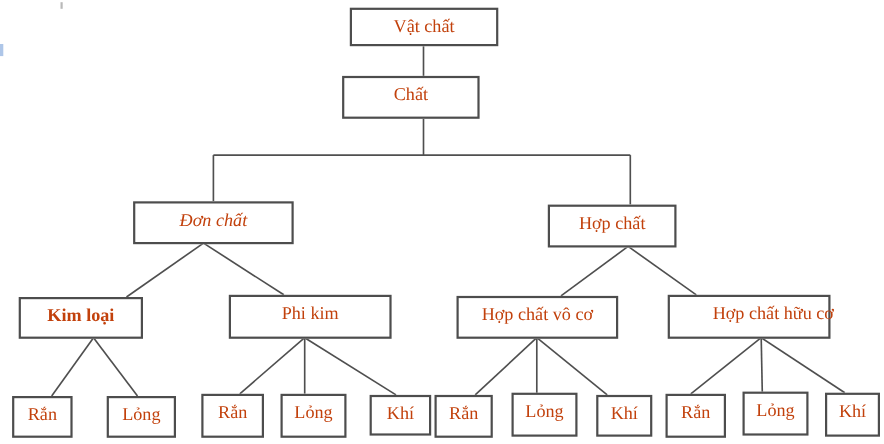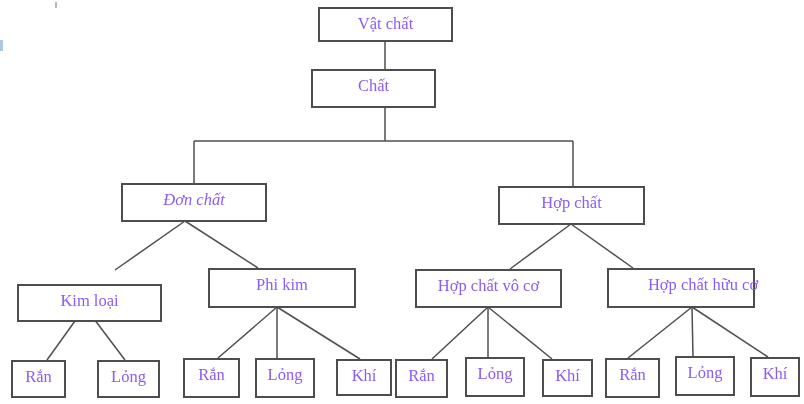--- a/index.html
+++ b/index.html
@@ -24,32 +24,32 @@
   .node {
     position: absolute;
     box-sizing: border-box;
     border: 2px solid #4d4d4d;
     background: #ffffff;
     display: flex;
     justify-content: center;
     align-items: flex-start;
     padding-top: 5px;
     font-size: 16.5px;
-    color: #8b5cf6;
+    color: #c2410c;
     z-index: 2;
     white-space: nowrap;
   }
   
   .n-vat-chat   { left: 318px; top: 7px;   width: 135px; height: 35px; }
   .n-chat       { left: 311px; top: 69px;  width: 125px; height: 39px; }
   
   .n-don-chat   { left: 121px; top: 183px; width: 146px; height: 39px; font-style: italic; }
-  .n-hop-chat   { left: 498px; top: 186px; width: 147px; height: 39px; }
+  .n-hop-chat   { left: 498px; top: 186px; width: 117px; height: 39px; }
   
-  .n-kim-loai   { left: 17px;  top: 284px; width: 145px; height: 38px; }
+  .n-kim-loai   { left: 17px;  top: 270px; width: 113px; height: 38px; font-weight: bold; }
   .n-phi-kim    { left: 208px; top: 268px; width: 148px; height: 40px; }
   .n-hchc       { left: 607px; top: 268px; width: 148px; height: 40px; padding-left: 44px; }
   
   .n-kl-ran     { left: 11px;  top: 360px; width: 55px;  height: 38px; }
   .n-kl-long    { left: 97px;  top: 360px; width: 63px;  height: 38px; }
   .n-pk-ran     { left: 183px; top: 358px; width: 57px;  height: 40px; }
   .n-pk-long    { left: 255px; top: 358px; width: 60px;  height: 40px; }
   .n-pk-khi     { left: 336px; top: 359px; width: 56px;  height: 37px; }
   .n-vc-ran     { left: 395px; top: 359px; width: 53px;  height: 39px; }
   .n-vc-long    { left: 465px; top: 357px; width: 60px;  height: 40px; }

